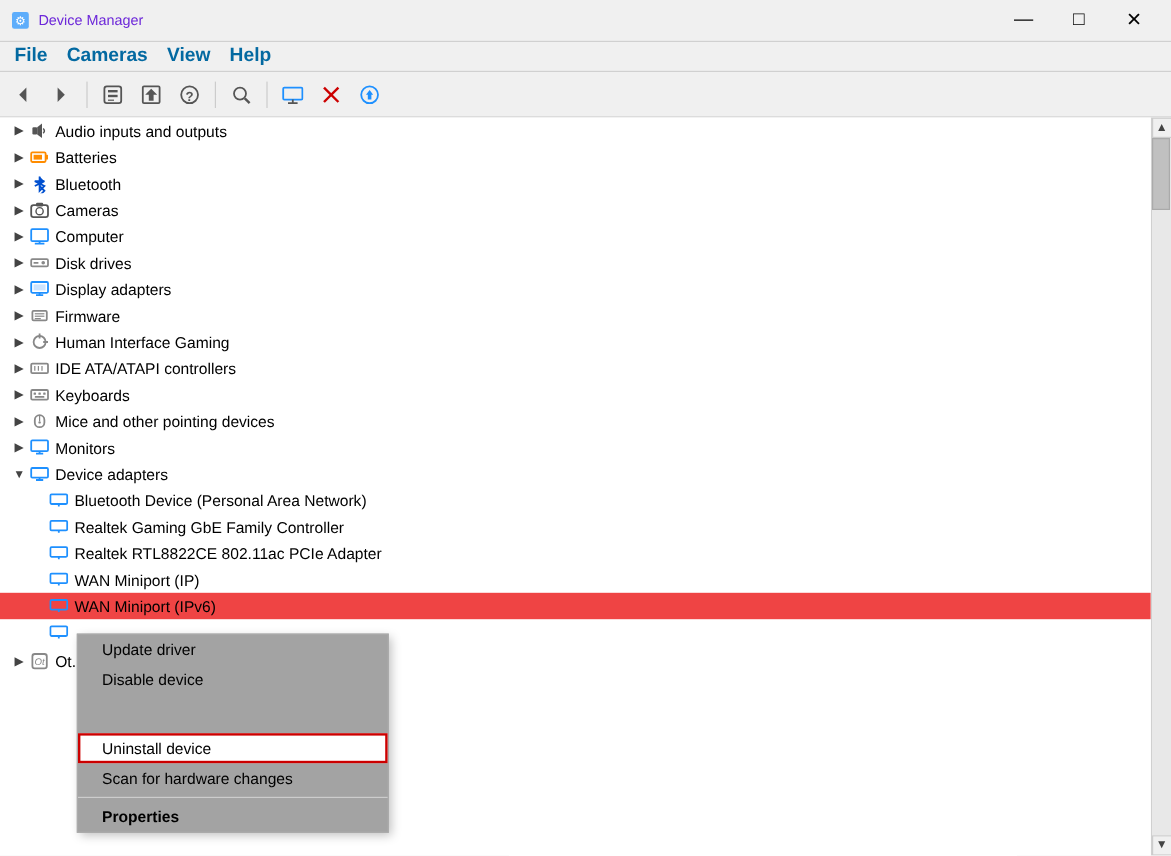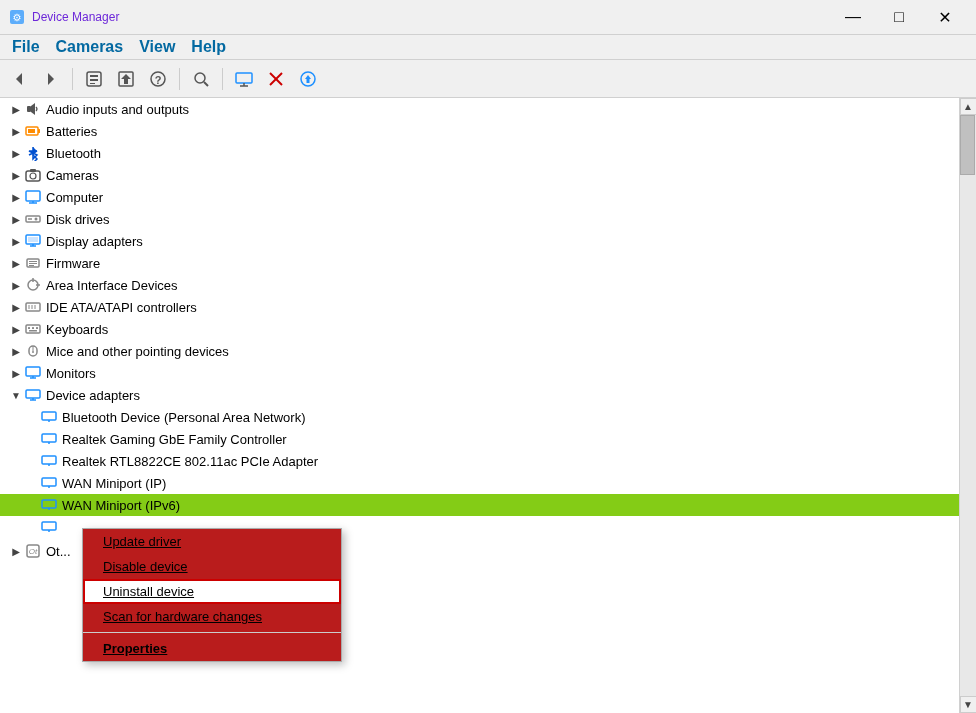--- a/index.html
+++ b/index.html
@@ -155,21 +155,21 @@
       display: flex;
       align-items: center;
       height: 22px;
       padding-left: 8px;
       cursor: pointer;
       white-space: nowrap;
       color: #000;
       font-size: 13px;
       user-select: none;
     }
-    .tree-item.selected { background: #84cc16; }
+    .tree-item.selected { background: #ef4444; }
 
     .tree-toggle {
       width: 16px;
       height: 16px;
       display: flex;
       align-items: center;
       justify-content: center;
       font-size: 10px;
       color: #444;
       flex-shrink: 0;
@@ -191,41 +191,41 @@
       font-size: 13px;
     }
 
     .tree-child {
       padding-left: 24px;
     }
 
     
     .context-menu {
       position: absolute;
-      left: 82px;
+      left: 64px;
       top: 430px;
       width: 260px;
-      background: #b91c1c;
+      background: #a3a3a3;
       border: 1px solid #aaa;
       box-shadow: 3px 3px 8px rgba(0,0,0,0.25);
       z-index: 100;
-      text-decoration: underline;
     }
     .context-menu-item {
       padding: 5px 20px;
       cursor: pointer;
       font-size: 13px;
       color: #000;
       white-space: nowrap;
     }
     .context-menu-item.highlighted {
       background: #fff;
       border: 2px solid #cc0000;
       padding: 3px 18px;
       font-weight: normal;
+      margin-top: 32px;
     }
     .context-menu-sep {
       height: 1px;
       background: #ccc;
       margin: 3px 0;
     }
     .context-menu-item.bold {
       font-weight: bold;
     }
 
@@ -427,21 +427,21 @@
 
     <div class="tree-item">
       <div class="tree-toggle">▶</div>
       <div class="tree-icon">
         <svg width="16" height="16" viewBox="0 0 16 16">
             <rect x="3" y="3" width="10" height="10" rx="5" fill="none" stroke="#888" stroke-width="1.5"></rect>
             <line x1="8" y1="1" x2="8" y2="5" stroke="#888" stroke-width="1.5"></line>
             <line x1="15" y1="8" x2="11" y2="8" stroke="#888" stroke-width="1.5"></line>
           </svg>
       </div>
-      <div class="tree-label">Area Interface Devices</div>
+      <div class="tree-label">Human Interface Gaming</div>
     </div>
 
     <div class="tree-item">
       <div class="tree-toggle">▶</div>
       <div class="tree-icon">
         <svg width="16" height="16" viewBox="0 0 16 16">
             <rect x="1" y="4" width="14" height="8" rx="1" fill="none" stroke="#888" stroke-width="1.5"></rect>
             <line x1="4" y1="6" x2="4" y2="10" stroke="#888" stroke-width="1"></line>
             <line x1="7" y1="6" x2="7" y2="10" stroke="#888" stroke-width="1"></line>
             <line x1="10" y1="6" x2="10" y2="10" stroke="#888" stroke-width="1"></line>

